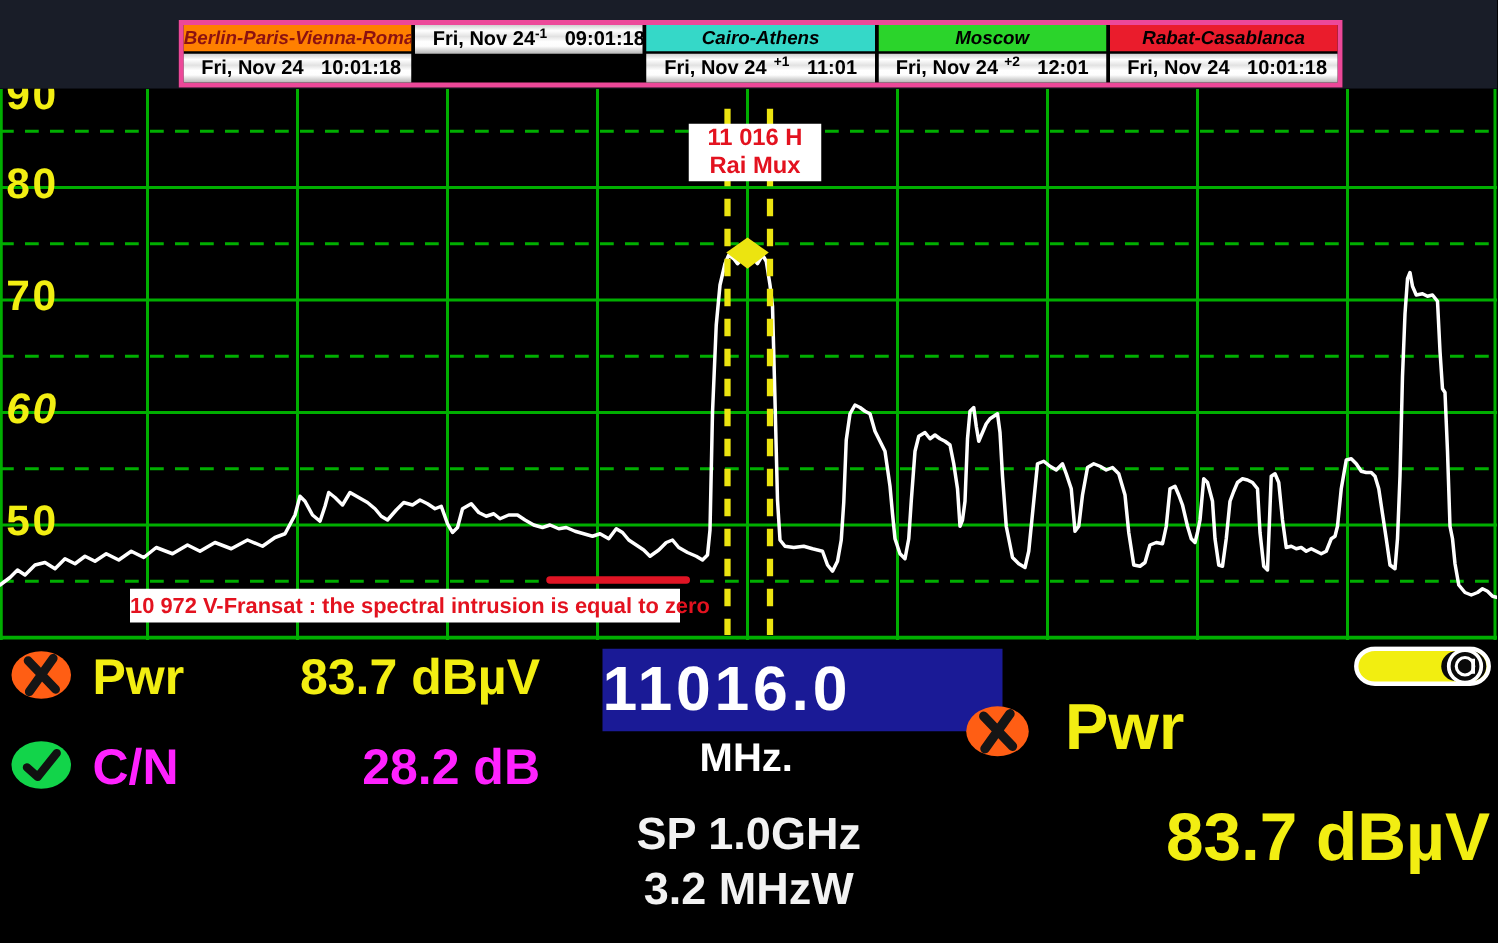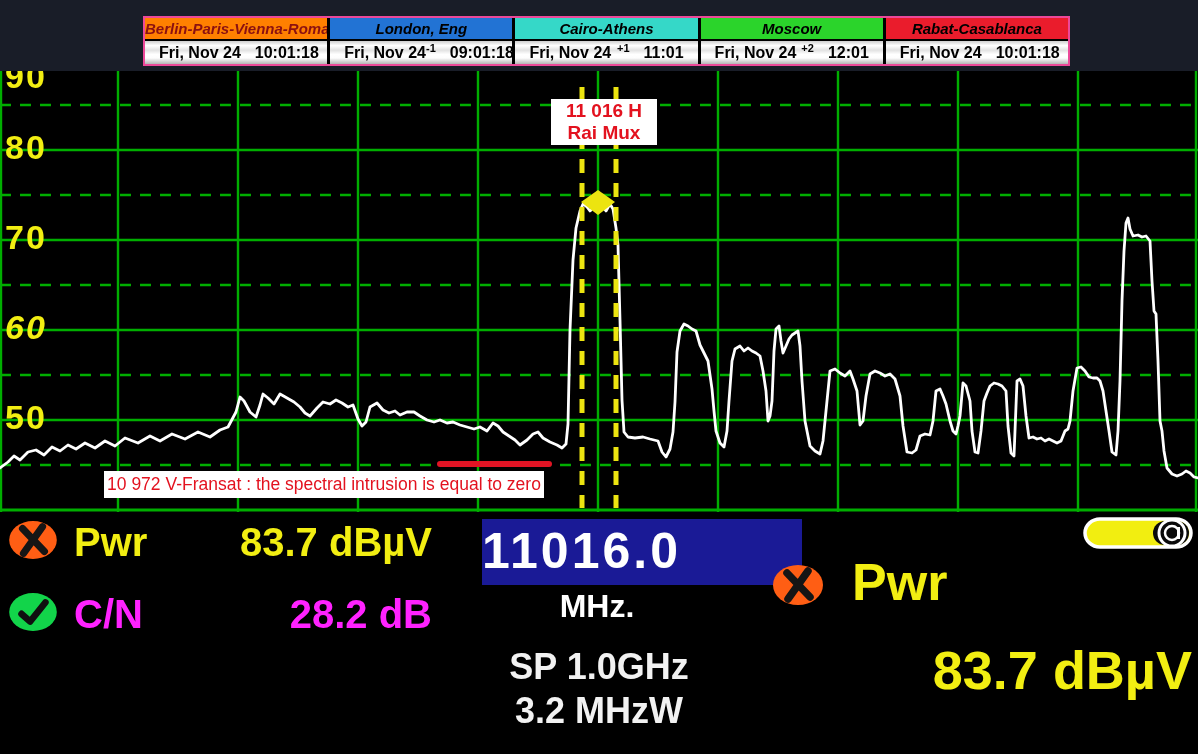--- a/index.html
+++ b/index.html
@@ -1,39 +1,39 @@
 <!DOCTYPE html>
 <html><head>
 <meta charset="utf-8">
 <style>
   html,body{margin:0;padding:0;background:#000;}
   .screen{position:relative;width:1198px;height:754px;background:#000;overflow:hidden;
           font-family:"Liberation Sans",sans-serif;}
   
   .header{position:absolute;left:0;top:0;width:1198px;height:71px;background:#191d28;}
   .clock-table{position:absolute;left:143px;top:16px;width:923px;display:flex;
-               background:#000;border:2px solid #ec4899;gap:3px;}
+               background:#000;border:4px solid #ec4899;gap:3px;}
   .clock-col{flex:1;display:flex;flex-direction:column;gap:2px;min-width:0;}
   .city{height:21px;line-height:21px;text-align:center;font-style:italic;font-weight:bold;
         font-size:15px;white-space:nowrap;overflow:hidden;}
   .time-row{height:23px;display:flex;align-items:center;padding:0 14px;color:#000;
         font-weight:bold;font-size:16px;white-space:nowrap;
         background:linear-gradient(180deg,#cfcfcf 0%,#ffffff 20%,#e2e2e2 40%,#ffffff 58%,#fdfdfd 74%,#b5b5b5 100%);}
   .spacer{flex:1;}
   .offset{font-size:11px;font-weight:bold;margin:-9px 14px 0 0;}
   
   .plot{position:absolute;left:0;top:71px;width:1198px;height:441px;background:#000;overflow:hidden;}
   .plot svg{position:absolute;left:0;top:0;}
   .ylab{position:absolute;left:5px;font-size:34px;line-height:36px;font-weight:bold;
         color:#f2ee12;letter-spacing:2px;}
   .marker-label{position:absolute;left:551px;top:28px;width:106px;height:45px;background:#fff;
         color:#e3121f;font-weight:bold;font-size:19px;line-height:22px;text-align:center;
         padding-top:1px;z-index:5;}
   .annotation{position:absolute;left:104px;top:400px;width:440px;height:27px;background:#fff;
-        color:#e3121f;font-weight:normal;font-size:17.5px;line-height:27px;text-align:center;
+        color:#e3121f;font-weight:bold;font-size:17.5px;line-height:27px;text-align:center;
         white-space:nowrap;z-index:5;}
   .underline{position:absolute;left:437px;top:390px;width:115px;height:6px;background:#e01424;
         border-radius:3px;z-index:4;}
   
   .panel{position:absolute;left:0;top:512px;width:952px;height:242px;background:#000;}
   .panel .abs{position:absolute;white-space:nowrap;}
   .ic{position:absolute;}
   .yellow{color:#f2ee12;}
   .magenta{color:#ff22ff;}
   .lbl40{font-size:40px;font-weight:bold;line-height:44px;}
@@ -59,21 +59,20 @@
       <div class="clock-col">
         <div class="city" style="background: rgb(255, 128, 0); color: rgb(139, 17, 17);">Berlin-Paris-Vienna-Roma</div>
         <div class="time-row">
           <span>Fri, Nov 24</span>
           <span class="spacer"></span>
           <span class="offset"></span>
           <span>10:01:18</span>
         </div>
       </div>
       <div class="clock-col">
-        <div class="city" style="background: rgb(34, 115, 212); color: rgb(0, 0, 0);">London, Eng</div>
         <div class="time-row">
           <span>Fri, Nov 24</span>
           <span class="spacer"></span>
           <span class="offset">-1</span>
           <span>09:01:18</span>
         </div>
       </div>
       <div class="clock-col">
         <div class="city" style="background: rgb(53, 216, 200); color: rgb(0, 0, 0);">Cairo-Athens</div>
         <div class="time-row">

